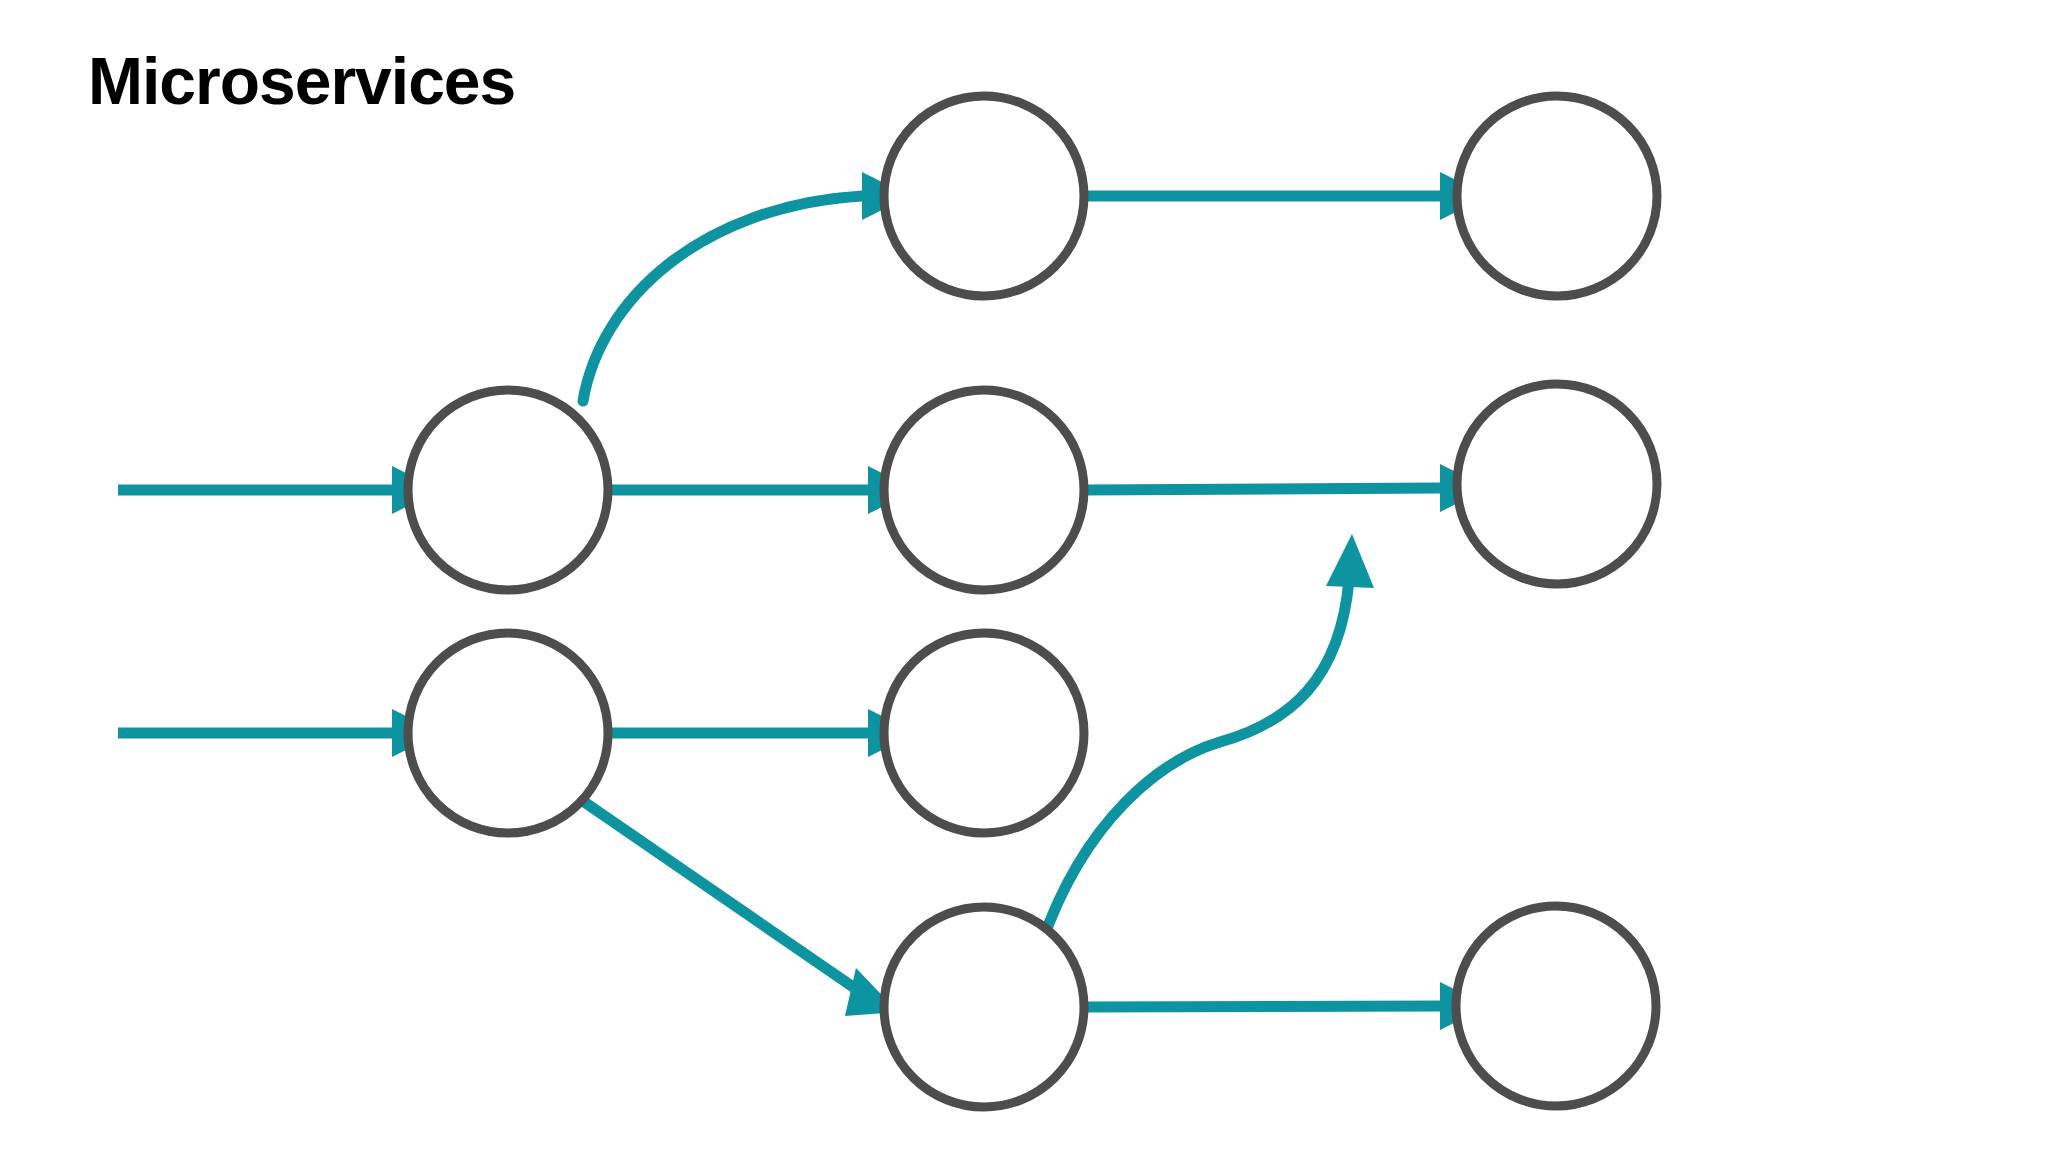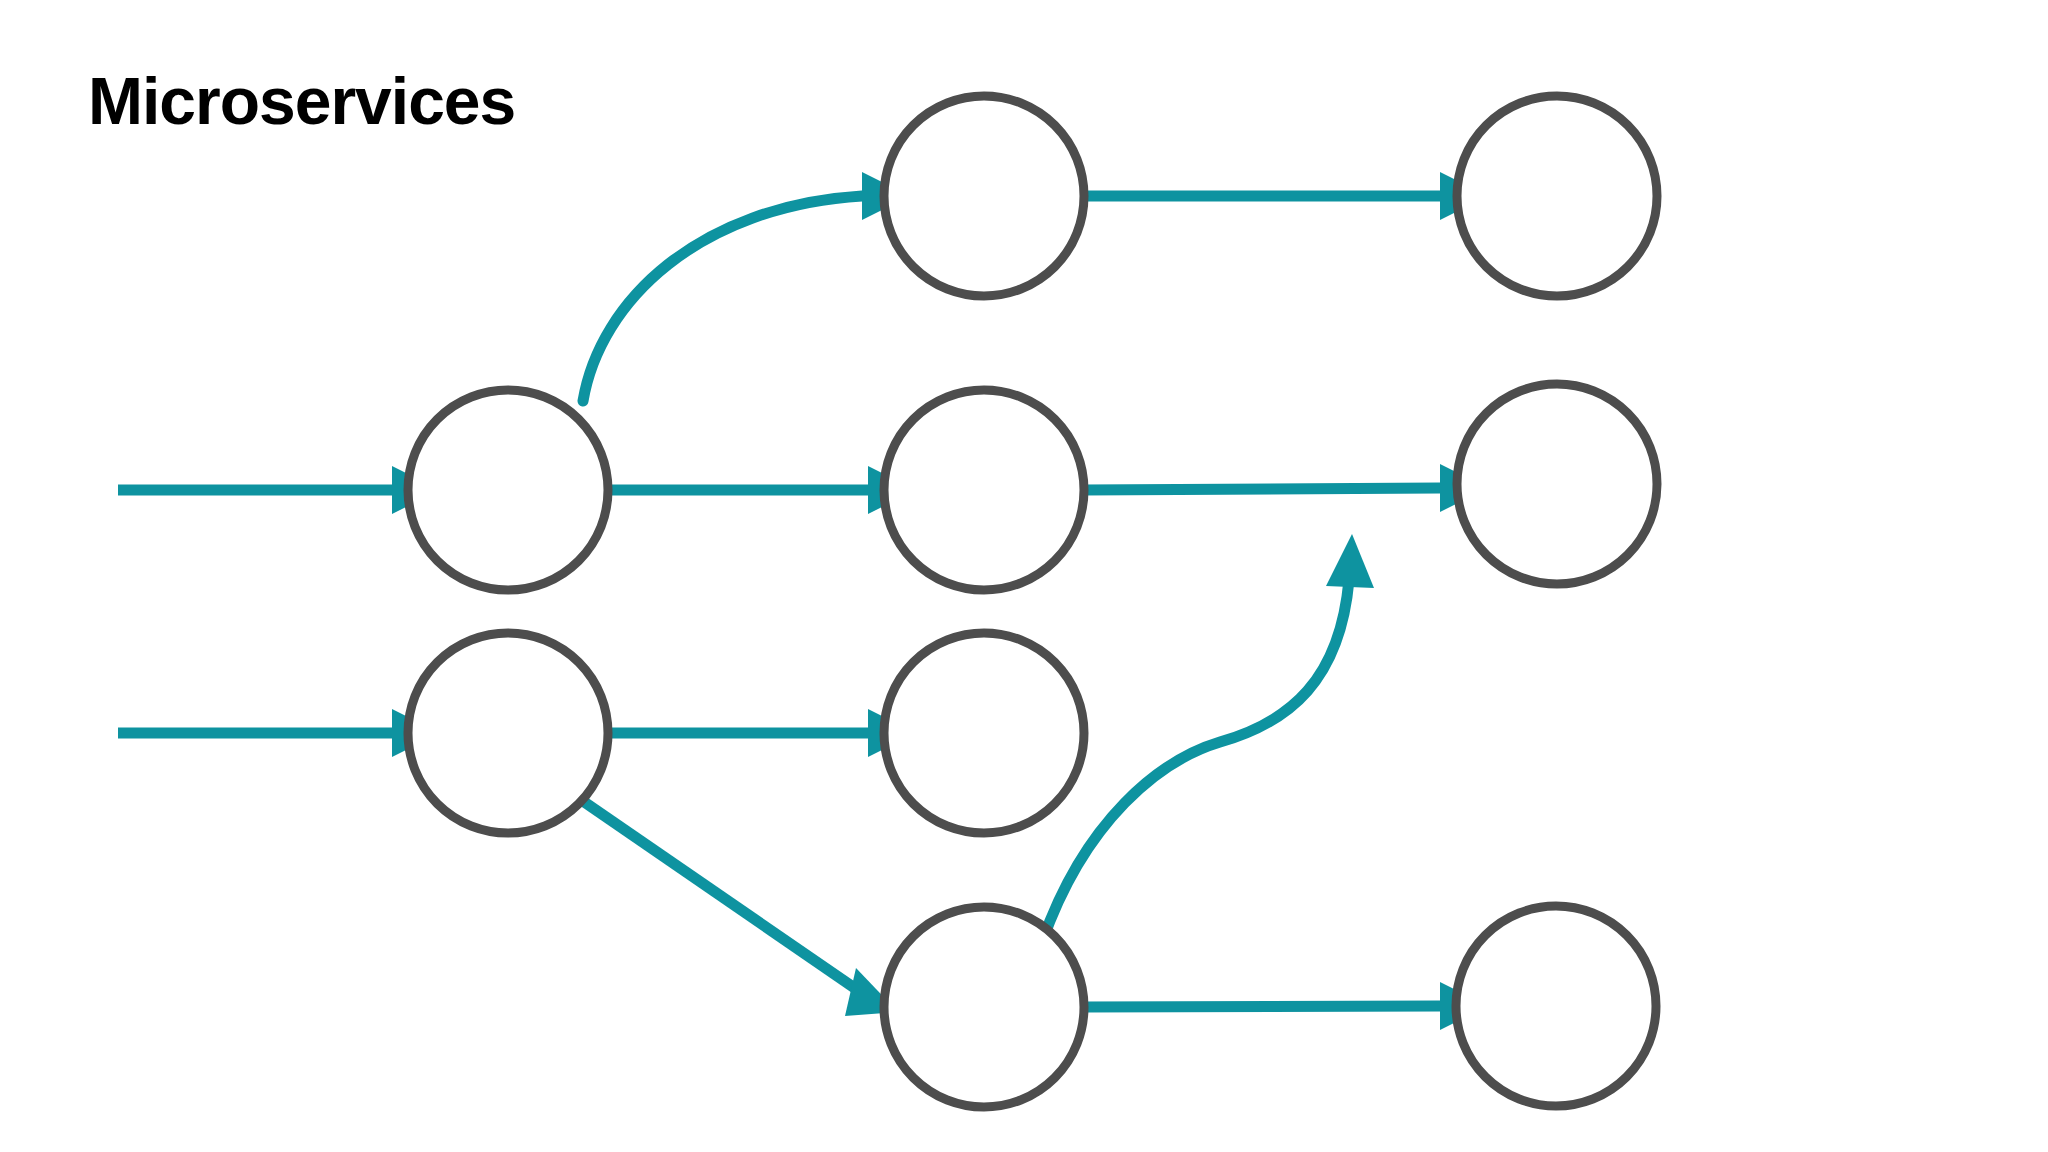--- a/index.html
+++ b/index.html
@@ -24,21 +24,20 @@
     position: absolute;
     left: 88px;
     top: 48px;
     font-family: "Liberation Sans", sans-serif;
     font-size: 66px;
     font-weight: bold;
     letter-spacing: -1px;
     color: #000000;
     white-space: nowrap;
     line-height: 1.0;
-    margin-top: 20px;
   }
   svg#diagram {
     position: absolute;
     left: 0;
     top: 0;
     width: 2048px;
     height: 1152px;
     display: block;
   }
   .node-circle {

